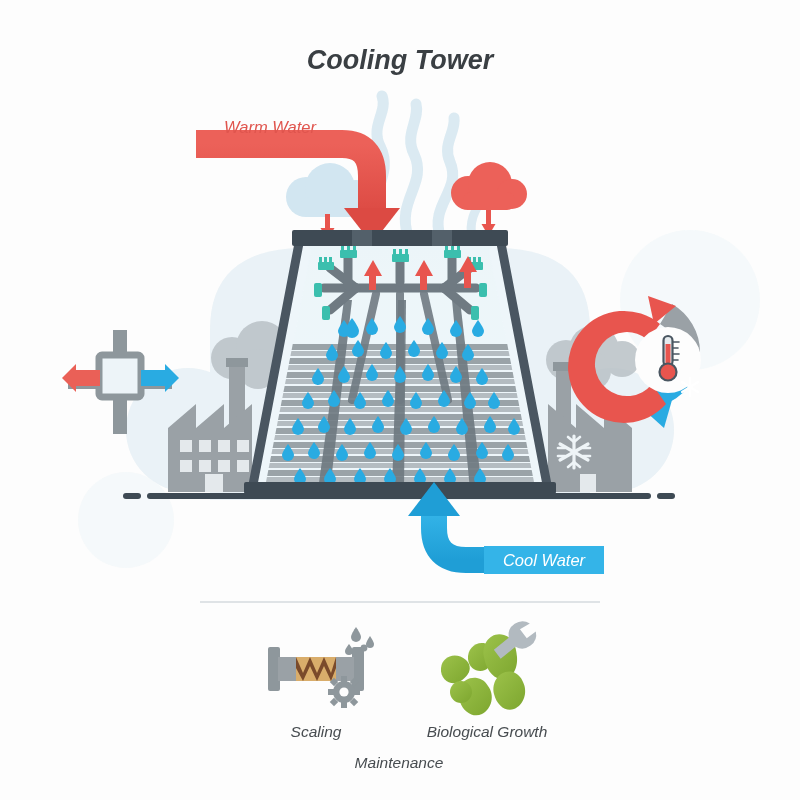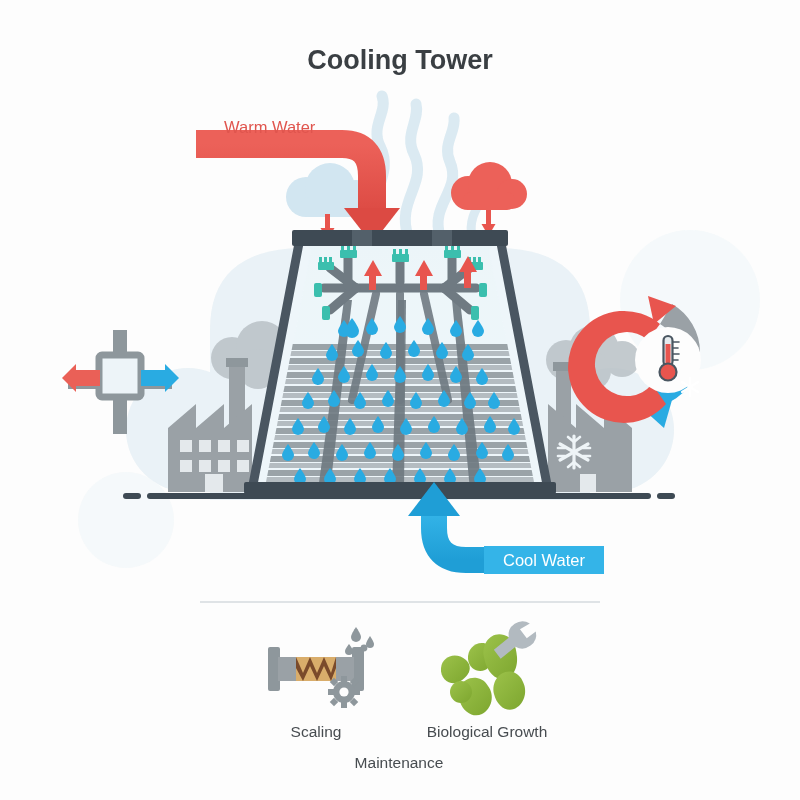--- a/index.html
+++ b/index.html
@@ -13,20 +13,21 @@
     font-family: "Liberation Sans", sans-serif;
     overflow: hidden;
     position: relative;
   }
   #stage {
     position: absolute;
     left: 0; top: 0;
     width: 800px;
     height: 800px;
     background: #fdfdfd;
+    font-style: italic;
   }
   #stage svg {
     display: block;
   }
   .ttl {
     font-family: "Liberation Sans", sans-serif;
     font-weight: bold;
     font-size: 27px;
     fill: #3a3f43;
   }

